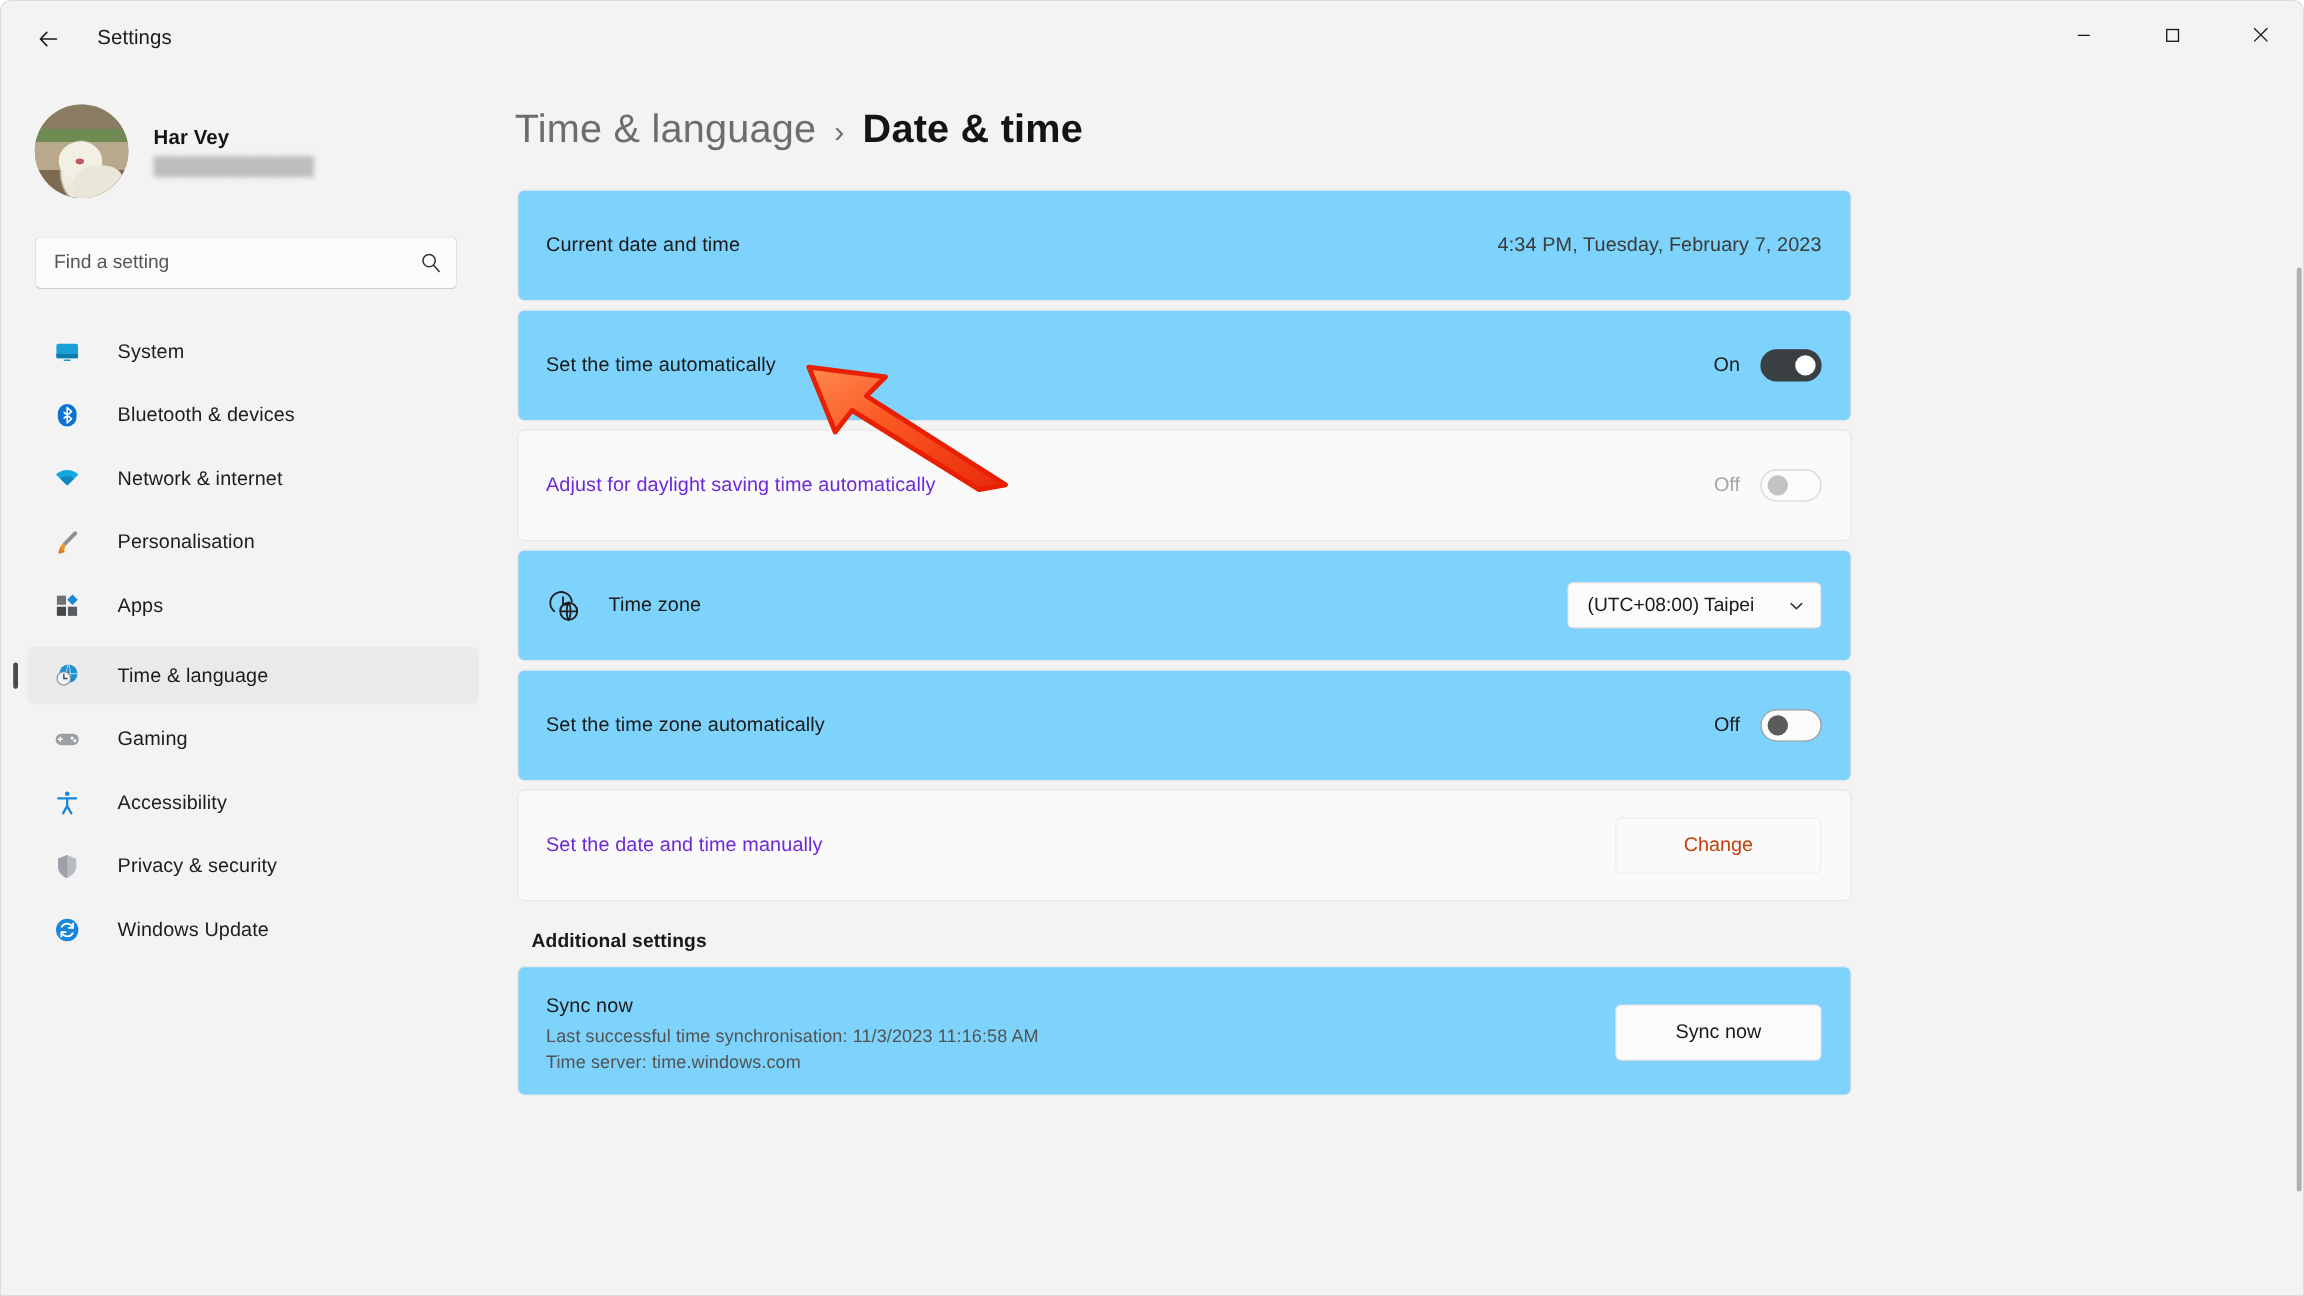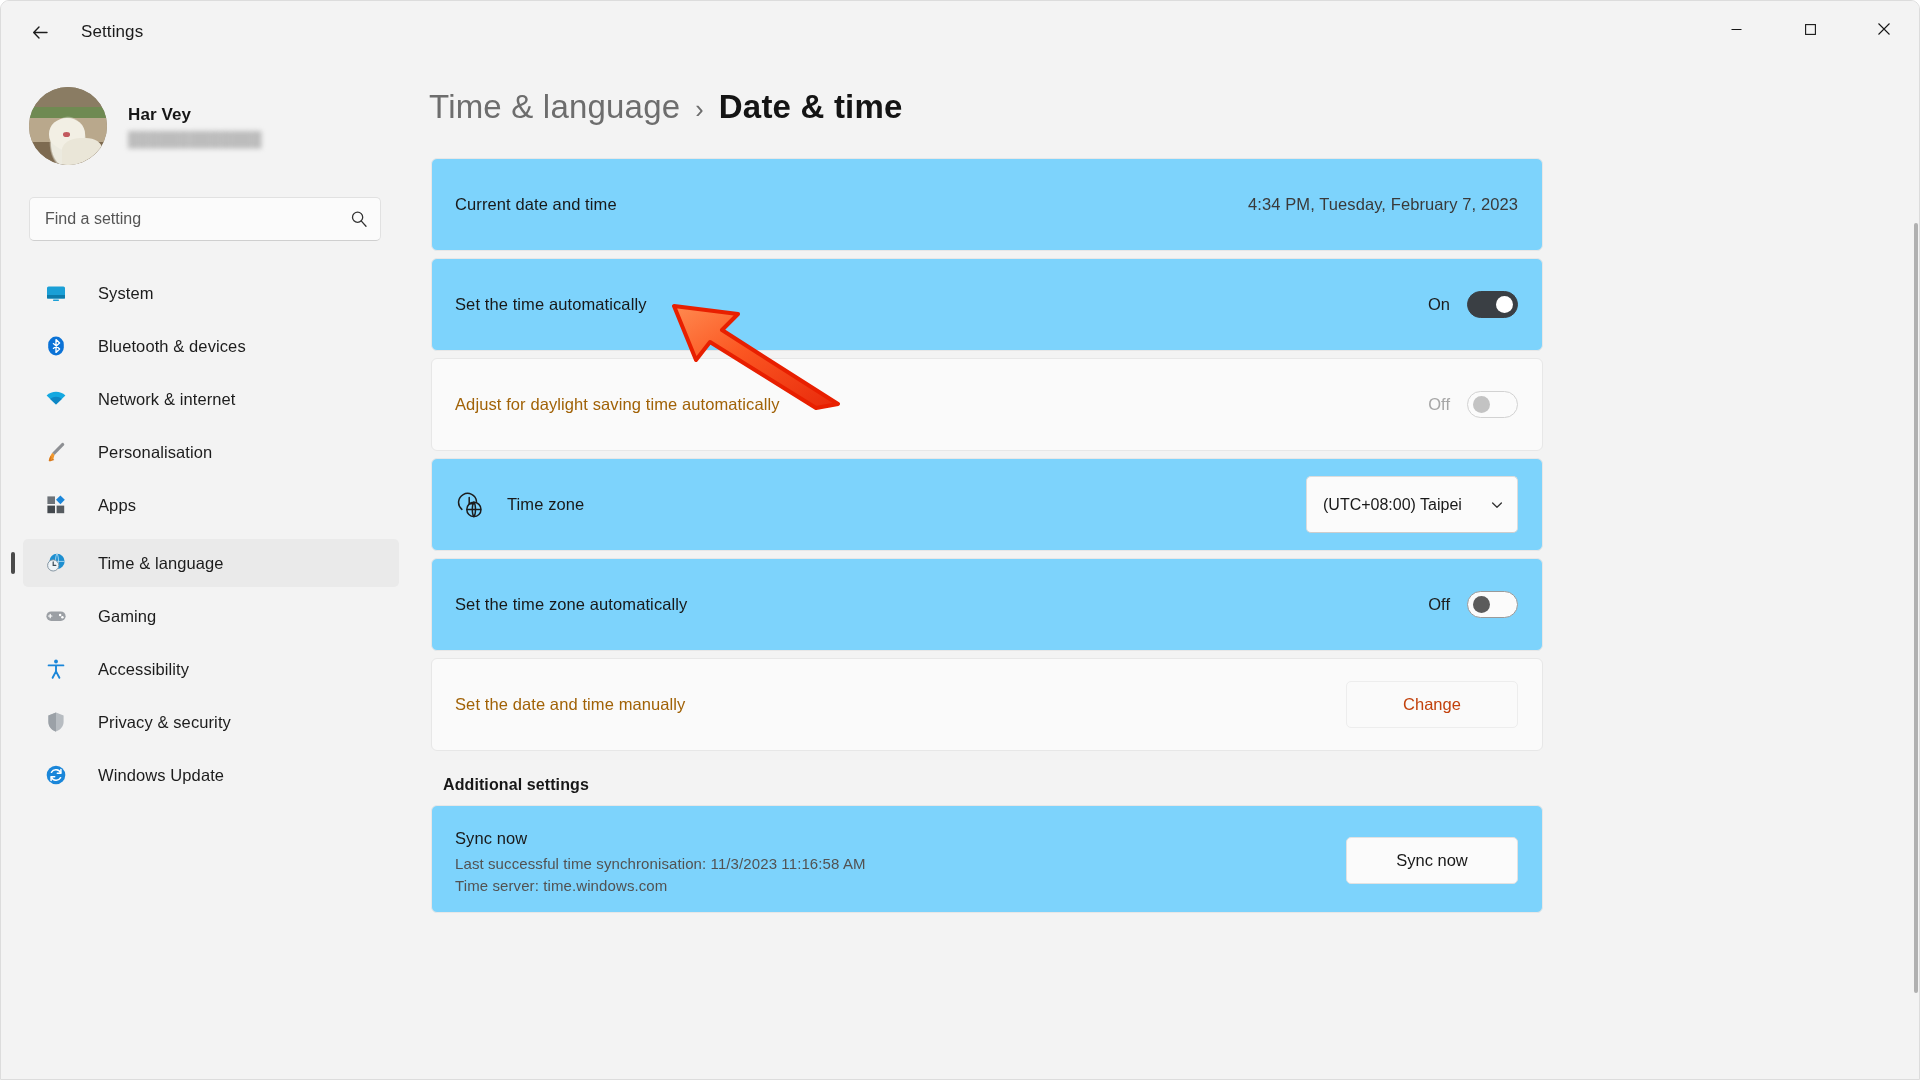--- a/index.html
+++ b/index.html
@@ -214,21 +214,21 @@
     align-items: center;
     padding: 0 24px 0 23px;
     height: 93px;
   }
   .card.disabled { background: #fafafa; }
   .card-label {
     font-size: 16.5px;
     color: #191919;
     letter-spacing: .1px;
   }
-  .card.disabled .card-label { color: #a16207; text-align: right; }
+  .card.disabled .card-label { color: #6d28d9; text-align: right; }
   .card-spacer { flex: 1; }
   .card-value {
     font-size: 16.5px;
     color: #3a3a3a;
     letter-spacing: .1px;
   }
 
   .tz-icon {
     width: 30px; height: 30px;
     margin-right: 22px;
@@ -263,21 +263,21 @@
     position: absolute; left: 5px; top: 4px;
     width: 17px; height: 17px;
     border-radius: 50%;
     background: #5b5b5b;
   }
   .switch.off.is-disabled { border-color: #d2d2d2; }
   .switch.off.is-disabled .knob { background: #c3c3c3; }
 
   
   .dropdown {
-    min-width: 212px; height: 57px;
+    min-width: 212px; height: 39px;
     background: #fbfbfb;
     border: 1px solid #dcdcdc;
     border-bottom-color: #cdcdcd;
     border-radius: 5px;
     display: flex;
     align-items: center;
     justify-content: space-between;
     padding: 0 13px 0 16px;
     font-size: 16px;
     color: #191919;

